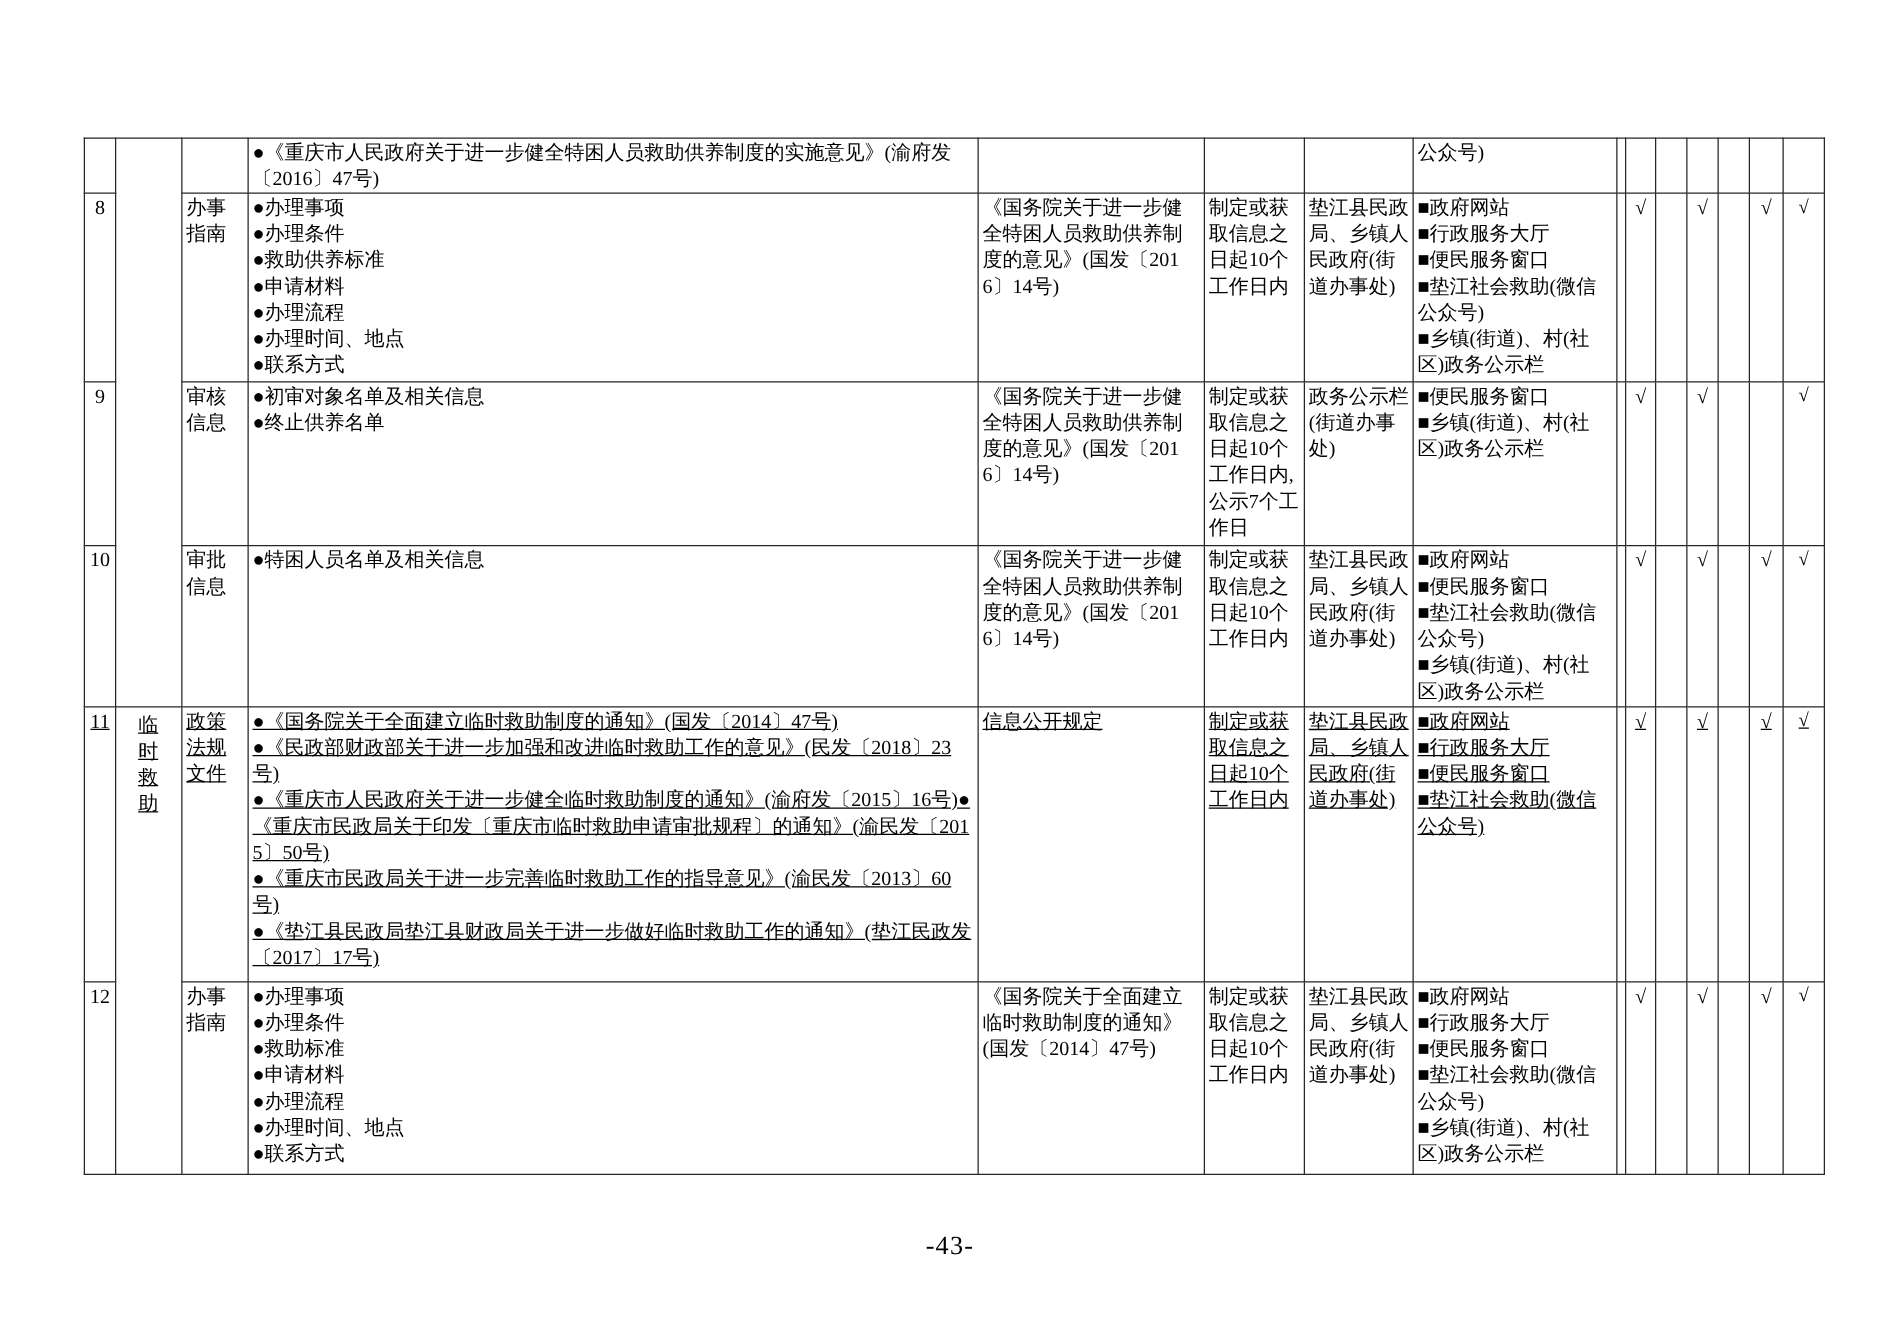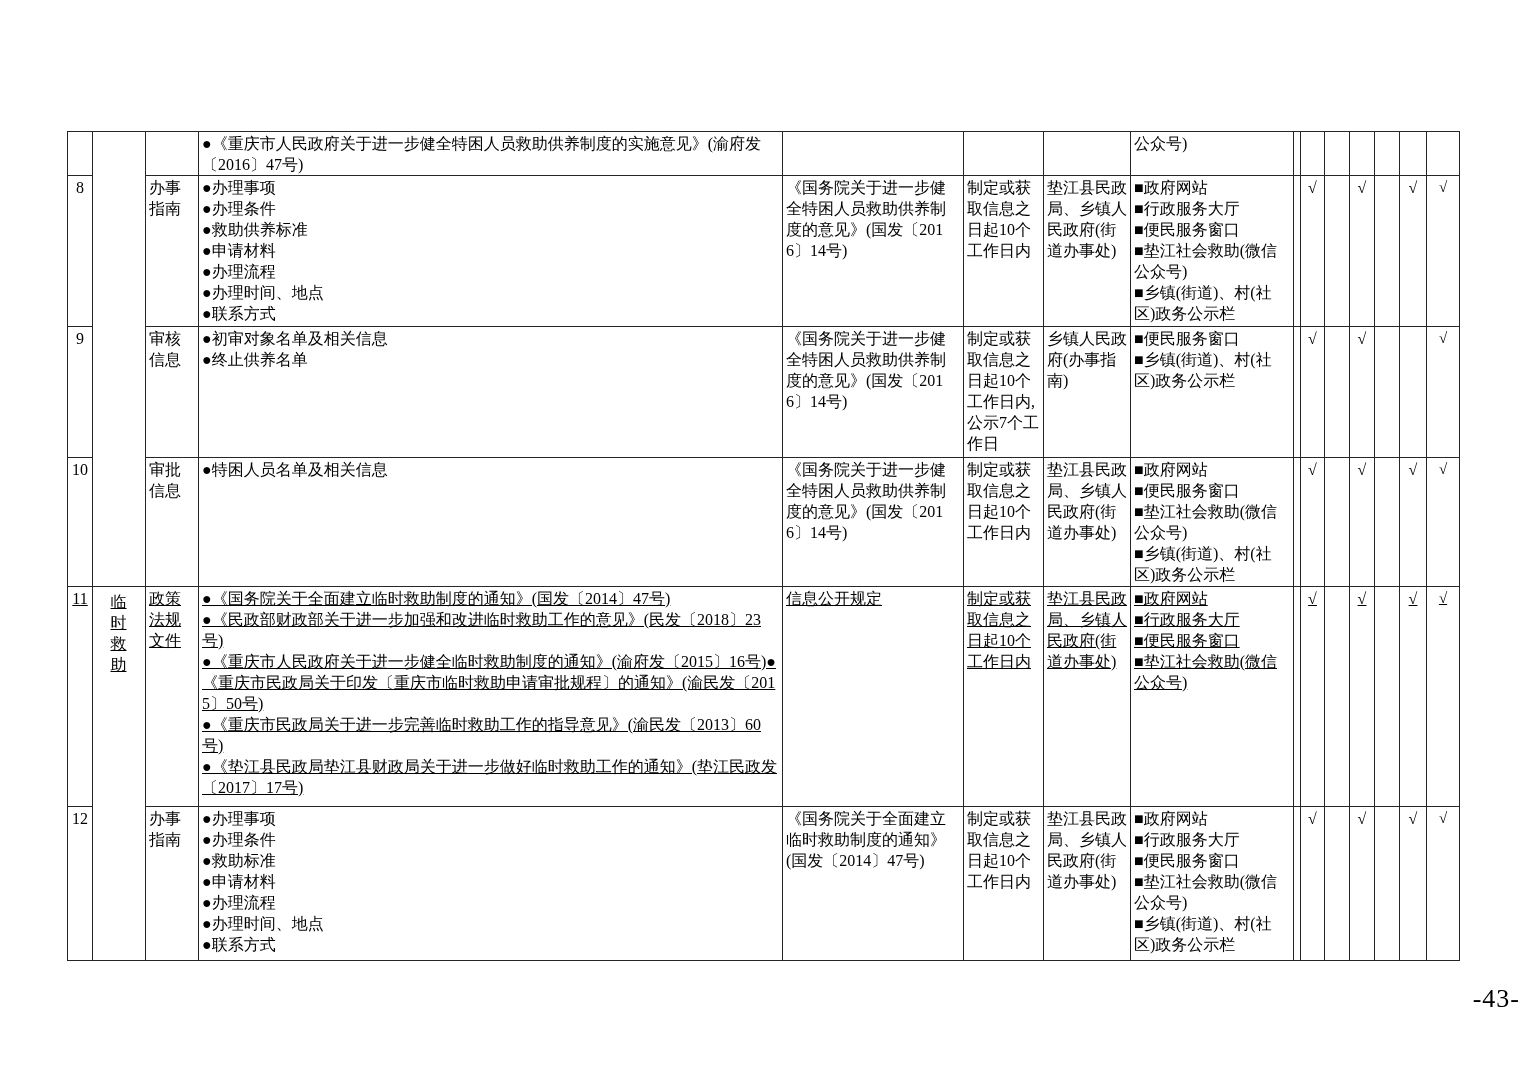--- a/index.html
+++ b/index.html
@@ -8,21 +8,21 @@
     width: 1520px;
     height: 1074px;
     background: #ffffff;
     font-family: "Liberation Serif", "DejaVu Serif", serif;
     color: #000000;
     overflow: hidden;
   }
   table.catalog {
     position: absolute;
     left: 67px;
-    top: 131px;
+    top: 110px;
     width: 1392px;
     border-collapse: collapse;
     table-layout: fixed;
   }
   table.catalog td {
     border: 1px solid #262626;
     vertical-align: top;
     padding: 1px 3px 0 3px;
     font-size: 16px;
     line-height: 21px;
@@ -43,22 +43,22 @@
     text-align: center;
     font-size: 13px;
     line-height: 15px;
   }
   td.check.last { font-size: 15px; }
   .pagenum {
     position: absolute;
     top: 984px;
     left: 0;
     width: 100%;
-    text-align: right;
-    font-size: 26px;
+    text-align: center;
+    font-size: 21px;
     letter-spacing: 1px;
   }
 </style>
 </head>
 <body>
 
 <div class="page">
   <table class="catalog">
     <colgroup>
         <col style="width: 25px;">
@@ -131,21 +131,21 @@
         </tr>
         <tr style="height: 131px;">
           <td class="seq">9</td>
           <td class="level2">审核信息</td>
           <td class="content">
             <div>●初审对象名单及相关信息</div>
             <div>●终止供养名单</div>
           </td>
           <td class="basis">《国务院关于进一步健全特困人员救助供养制度的意见》(国发〔2016〕14号)</td>
           <td class="deadline">制定或获取信息之日起10个工作日内,公示7个工作日</td>
-          <td class="agent">乡镇人民政府(办事指南)</td>
+          <td class="agent">政务公示栏(街道办事处)</td>
           <td class="channels">
             <div>■便民服务窗口</div>
             <div>■乡镇(街道)、村(社区)政务公示栏</div>
           </td>
           <td class="check"></td>
           <td class="check">√</td>
           <td class="check"></td>
           <td class="check">√</td>
           <td class="check"></td>
           <td class="check"></td>

